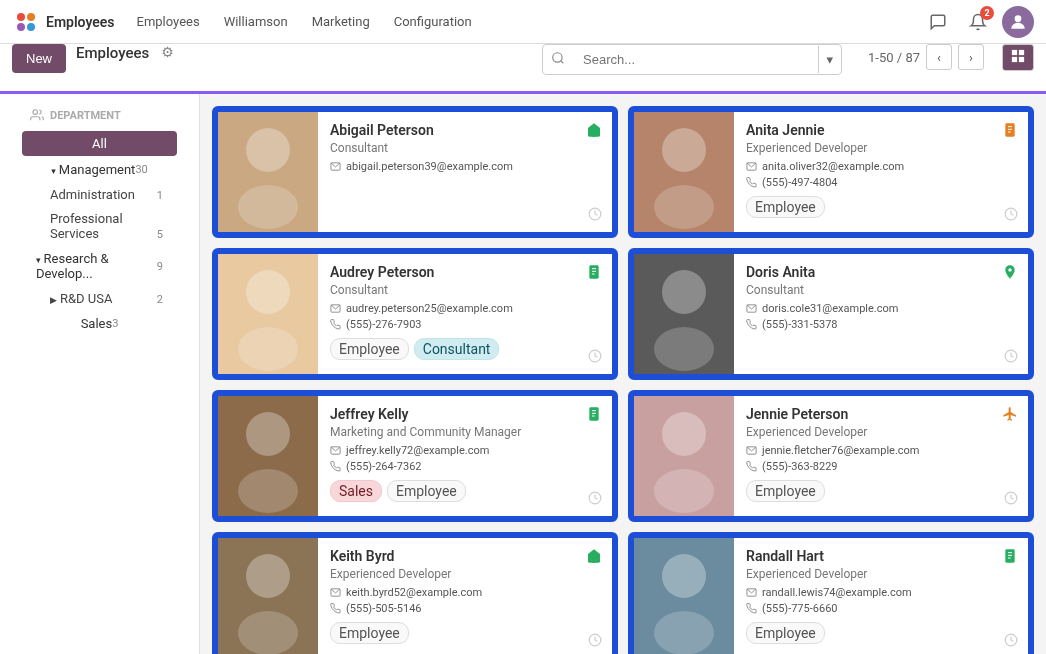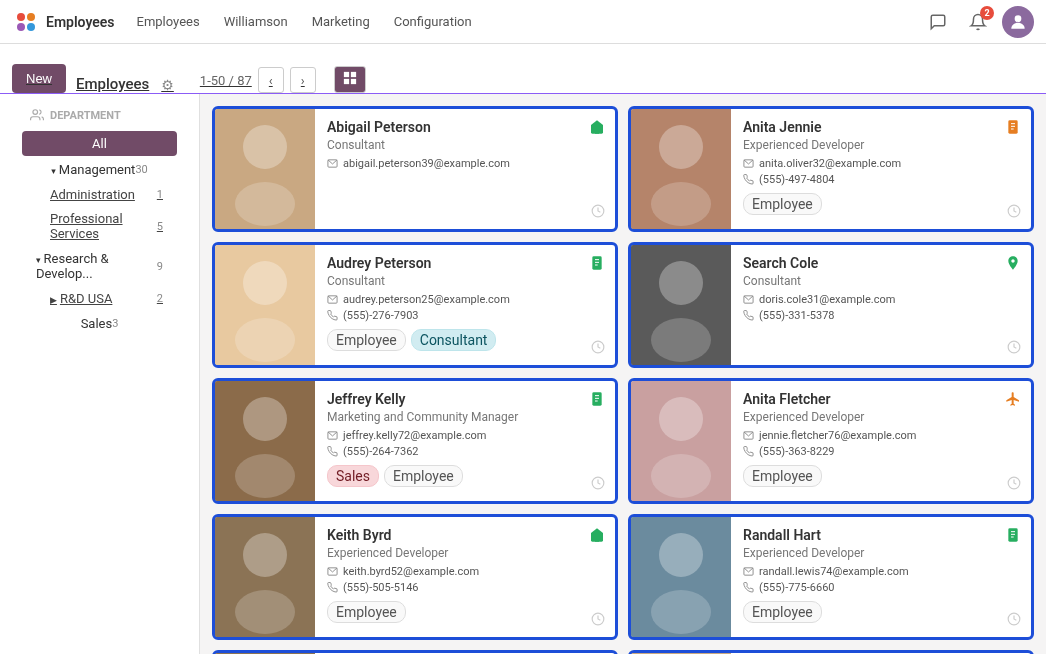--- a/index.html
+++ b/index.html
@@ -80,25 +80,24 @@
       justify-content: center;
       color: white;
       font-weight: bold;
     }
 
     
     .sub-bar {
       background: #fff;
       height: 50px;
       display: flex;
-      align-items: flex-end;
+      align-items: flex-start;
       padding: 0 12px;
-      border-bottom: 1px solid #8b5cf6;
+      border-bottom: 3px solid #8b5cf6;
       gap: 10px;
-      text-decoration: underline;
     }
     .new-btn {
       background: #714b67;
       color: white;
       border: none;
       padding: 7px 14px;
       border-radius: 4px;
       font-size: 13px;
       cursor: pointer;
       font-weight: 500;
@@ -214,27 +213,26 @@
     }
     .sidebar-item.active { background: #714b67; color: white; border-radius: 4px; }
     .sidebar-item .count {
       font-size: 11px;
       color: #888;
     }
     .sidebar-child {
       padding: 4px 14px 4px 28px;
       cursor: pointer;
       display: flex;
-      align-items: center;
+      align-items: flex-end;
       justify-content: space-between;
       margin: 1px 6px;
       font-size: 13px;
       color: #444;
       border-radius: 4px;
-      text-decoration: underline;
     }
     .sidebar-child .count { font-size: 11px; color: #888; }
     .triangle { font-size: 9px; margin-right: 3px; }
 
     
     .content {
       flex: 1;
       overflow-y: auto;
       padding: 12px;
       background: #f5f4f4;
@@ -243,21 +241,21 @@
       display: grid;
       grid-template-columns: 1fr 1fr;
       gap: 10px;
     }
     .employee-card {
       background: white;
       border-radius: 6px;
       display: flex;
       align-items: stretch;
       overflow: hidden;
-      border: 3px solid #1d4ed8;
+      border: 6px solid #1d4ed8;
       position: relative;
     }
     .card-info {
       padding: 10px 12px;
       flex: 1;
       display: flex;
       flex-direction: column;
       gap: 3px;
     }
     .card-name {
@@ -356,20 +354,30 @@
         <path d="M4 20c0-4 3.6-7 8-7s8 3 8 7"></path>
       </svg>
     </div>
   </div>
 </div>
 
 <div class="sub-bar">
   <button class="new-btn">New</button>
   <span class="page-title">Employees</span>
   <span class="gear-icon">⚙</span>
+  <div class="search-bar">
+    <div class="search-icon-wrap">
+      <svg width="14" height="14" viewBox="0 0 24 24" fill="none" stroke="#888" stroke-width="2">
+        <circle cx="11" cy="11" r="8"></circle>
+        <line x1="21" y1="21" x2="16.65" y2="16.65"></line>
+      </svg>
+    </div>
+    <input type="text" placeholder="Search..." style="">
+    <div class="search-dropdown-btn">▾</div>
+  </div>
   <div class="pagination">
     <span>1-50 / 87</span>
     <div class="pag-btn">‹</div>
     <div class="pag-btn">›</div>
   </div>
   <div class="view-toggle">
     <div class="view-btn">
       <svg width="14" height="14" viewBox="0 0 16 16" fill="white">
         <rect x="1" y="1" width="6" height="6"></rect>
         <rect x="9" y="1" width="6" height="6"></rect>
@@ -544,21 +552,21 @@
         <div class="employee-card">
     <div class="photo-doris" style="width:100px;height:120px;flex-shrink:0;">
       
     <svg viewBox="0 0 100 120" xmlns="http://www.w3.org/2000/svg" width="100" height="120">
       <rect width="100" height="120" fill="#5a5a5a"></rect>
       <circle cx="50" cy="38" r="22" fill="rgba(255,255,255,0.3)"></circle>
       <ellipse cx="50" cy="95" rx="30" ry="22" fill="rgba(255,255,255,0.2)"></ellipse>
     </svg>
     </div>
     <div class="card-info">
-      <div class="card-name">Search Cole</div>
+      <div class="card-name">Doris Anita</div>
       <div class="card-title">Consultant</div>
       <div class="card-contact">
         <svg width="11" height="11" viewBox="0 0 24 24" fill="none" stroke="#888" stroke-width="2">
                 <rect x="2" y="4" width="20" height="16" rx="2"></rect>
                 <polyline points="2,4 12,13 22,4"></polyline>
               </svg>
         doris.cole31@example.com
       </div>
       <div class="card-contact">
         <svg width="11" height="11" viewBox="0 0 24 24" fill="none" stroke="#888" stroke-width="2">
@@ -624,21 +632,21 @@
         <div class="employee-card">
     <div class="photo-jennie" style="width:100px;height:120px;flex-shrink:0;">
       
     <svg viewBox="0 0 100 120" xmlns="http://www.w3.org/2000/svg" width="100" height="120">
       <rect width="100" height="120" fill="#c9a0a0"></rect>
       <circle cx="50" cy="38" r="22" fill="rgba(255,255,255,0.3)"></circle>
       <ellipse cx="50" cy="95" rx="30" ry="22" fill="rgba(255,255,255,0.2)"></ellipse>
     </svg>
     </div>
     <div class="card-info">
-      <div class="card-name">Anita Fletcher</div>
+      <div class="card-name">Jennie Peterson</div>
       <div class="card-title">Experienced Developer</div>
       <div class="card-contact">
         <svg width="11" height="11" viewBox="0 0 24 24" fill="none" stroke="#888" stroke-width="2">
                 <rect x="2" y="4" width="20" height="16" rx="2"></rect>
                 <polyline points="2,4 12,13 22,4"></polyline>
               </svg>
         jennie.fletcher76@example.com
       </div>
       <div class="card-contact">
         <svg width="11" height="11" viewBox="0 0 24 24" fill="none" stroke="#888" stroke-width="2">

